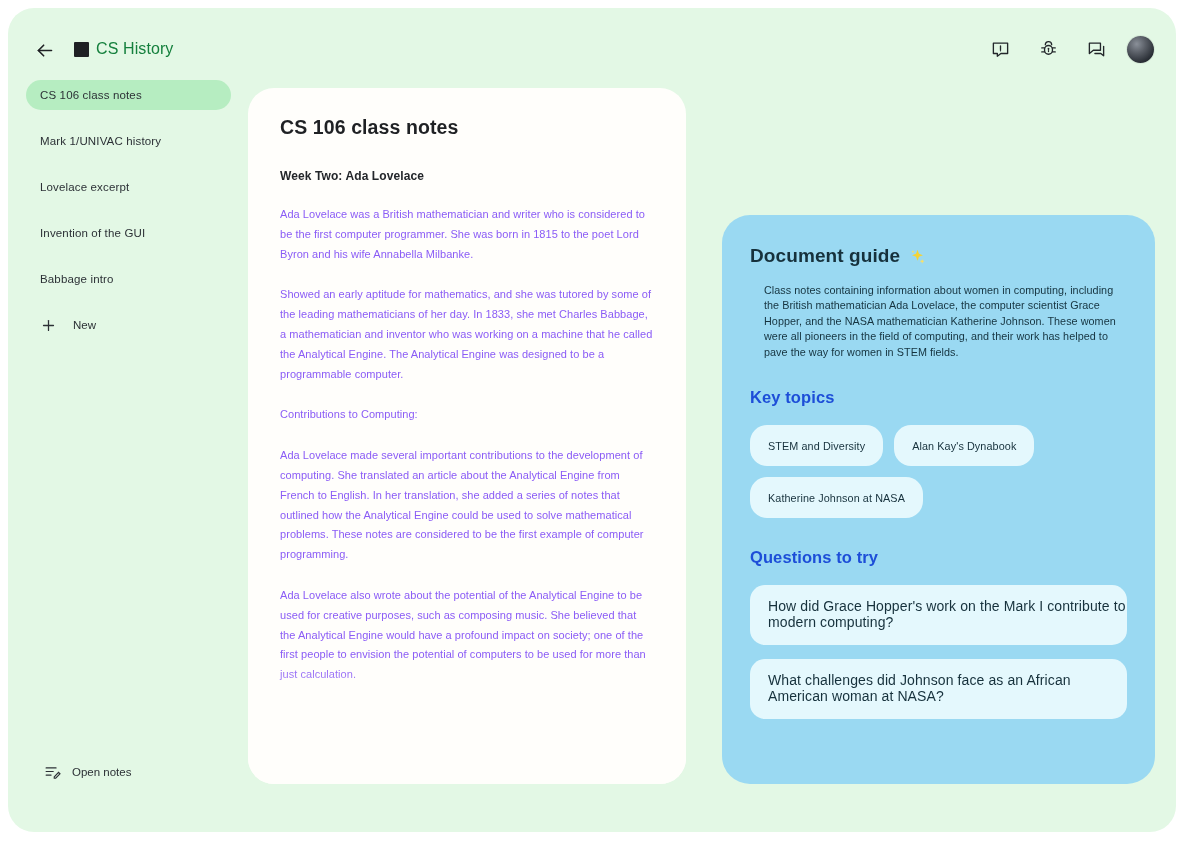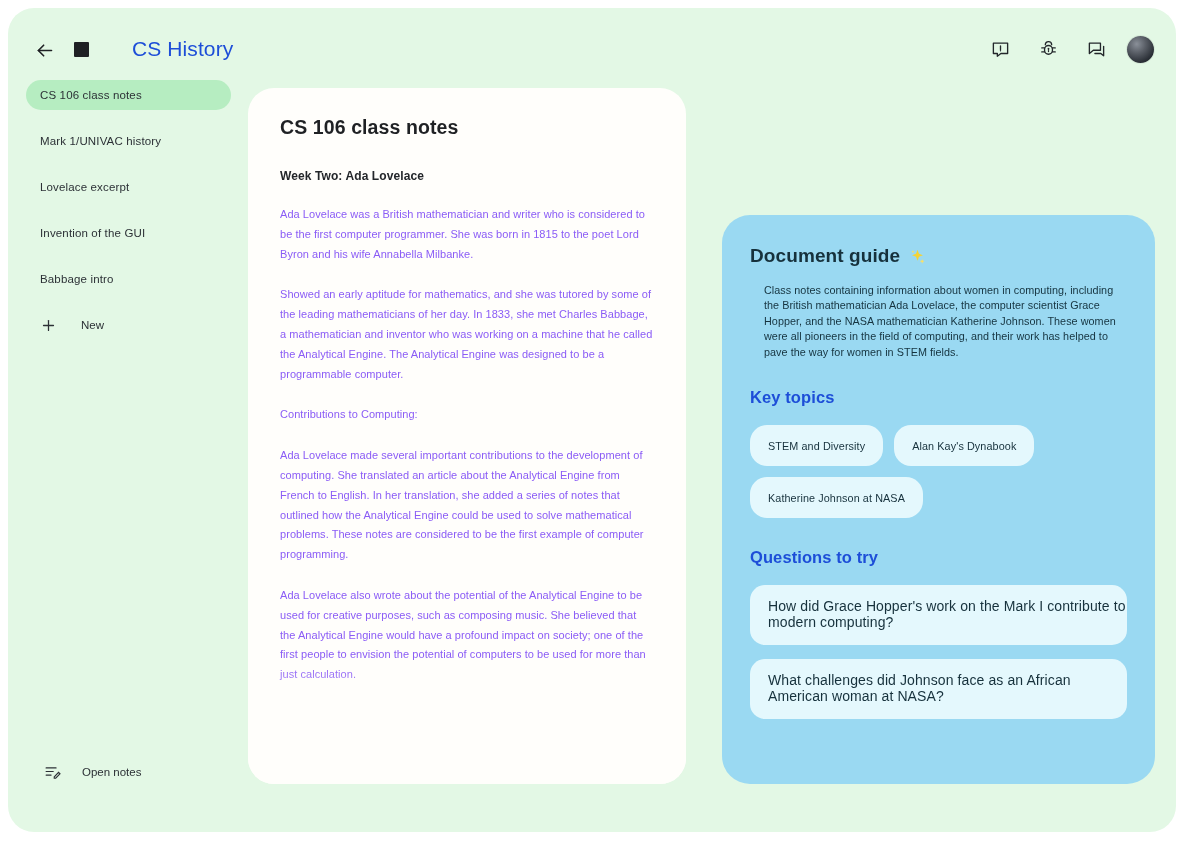--- a/index.html
+++ b/index.html
@@ -48,26 +48,25 @@
     display: flex; align-items: center; justify-content: center;
   }
   #header-logo .sq {
     width: 15px; height: 15px;
     background: #1f2124;
     border-radius: 1px;
   }
   #app-title {
     position: absolute;
     left: 88px; top: 22px;
-    font-size: 21px;
-    color: #1d4ed8;
+    font-size: 16px;
+    color: #15803d;
     letter-spacing: 0.1px;
     line-height: 38px;
     white-space: nowrap;
-    margin-left: 36px;
   }
   #header-actions {
     position: absolute;
     right: 22px; top: 24px;
     display: flex;
     align-items: center;
     gap: 14px;
   }
   #header-actions .hicon {
     width: 34px; height: 34px;
@@ -101,35 +100,35 @@
     cursor: pointer;
     white-space: nowrap;
     letter-spacing: 0.15px;
   }
   .side-item.active {
     background: #b6edc1;
   }
   #new-button {
     display: flex;
     align-items: center;
-    gap: 24px;
+    gap: 16px;
     padding: 0 14px;
     height: 30px;
     margin-top: 10px;
     font-size: 11.5px;
     color: #2c3136;
     cursor: pointer;
   }
   #open-notes {
     position: absolute;
     left: 36px;
     top: 755px;
     display: flex;
     align-items: center;
-    gap: 21px;
+    gap: 11px;
     font-size: 11.5px;
     color: #2c3136;
     cursor: pointer;
   }
 
   
   #doc-card {
     position: absolute;
     left: 240px;
     top: 80px;

